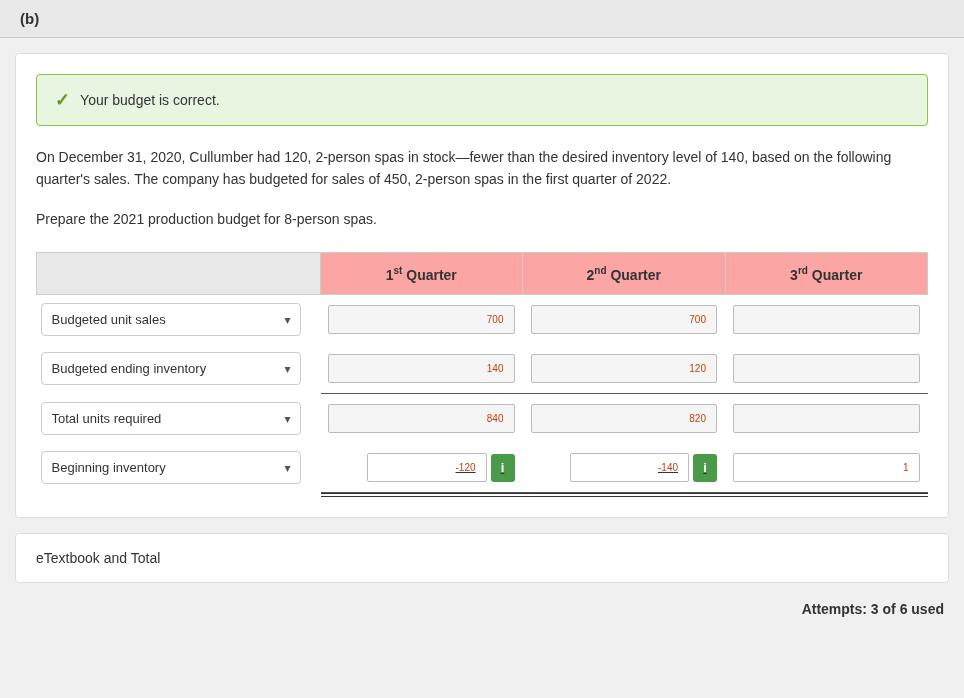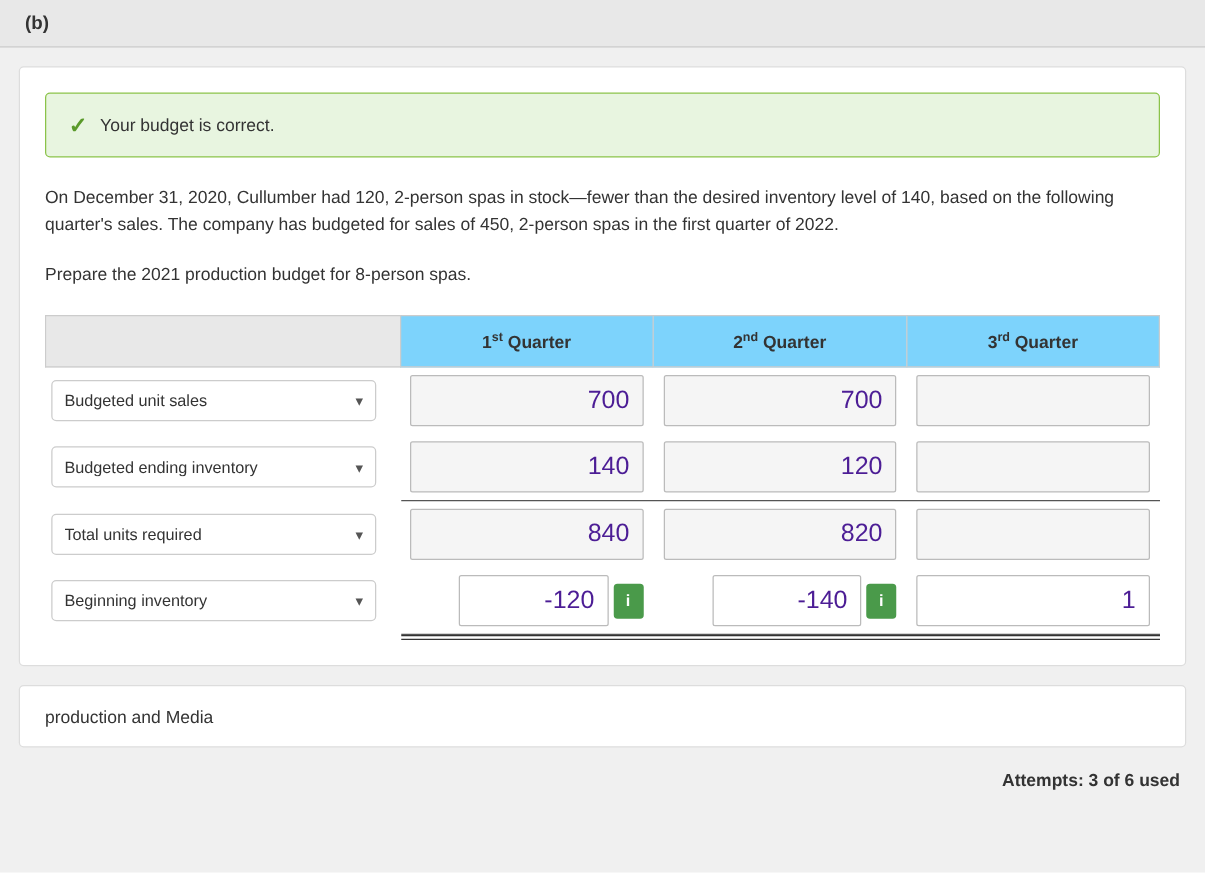--- a/index.html
+++ b/index.html
@@ -71,21 +71,21 @@
       color: #333;
     }
 
     
     .budget-table {
       width: 100%;
       border-collapse: collapse;
     }
 
     .budget-table th {
-      background: #7dd3fc;
+      background: #fca5a5;
       text-align: center;
       padding: 12px 8px;
       font-weight: bold;
       font-size: 14px;
       border: 1px solid #ccc;
     }
 
     .budget-table th:first-child {
       background: #e8e8e8;
       border: 1px solid #ccc;
@@ -98,20 +98,21 @@
       vertical-align: middle;
     }
 
     .budget-table td:first-child {
       padding: 8px 4px;
     }
 
     
     .table-row td {
       padding: 6px 8px;
+      text-decoration: underline;
     }
 
     
     .row-select {
       width: 100%;
       padding: 8px 10px;
       border: 1px solid #ccc;
       border-radius: 4px;
       background: #fff;
       font-size: 13px;
@@ -137,23 +138,23 @@
       font-size: 12px;
     }
 
     
     .number-input {
       width: 100%;
       padding: 8px 10px;
       border: 1px solid #bbb;
       border-radius: 2px;
       text-align: right;
-      font-size: 20px;
+      font-size: 10px;
       background: #f5f5f5;
-      color: #4c1d95;
+      color: #c2410c;
     }
 
     .negative-input {
       background: #fff;
     }
 
     
     .info-btn {
       background: #4a9a4a;
       color: white;
@@ -348,20 +349,20 @@
             <div style="margin-left: 284px; border-top: 1px solid #333;"></div>
           </td>
         </tr>
 
       </tbody>
     </table>
 
   </div>
 
   <div class="etextbook-section">
-    <span>production and Media</span>
+    <span>eTextbook and Total</span>
   </div>
 
   <div class="attempts-section">
     <span>Attempts: 3 of 6 used</span>
   </div>
 
 </div>
 
 </body></html>

